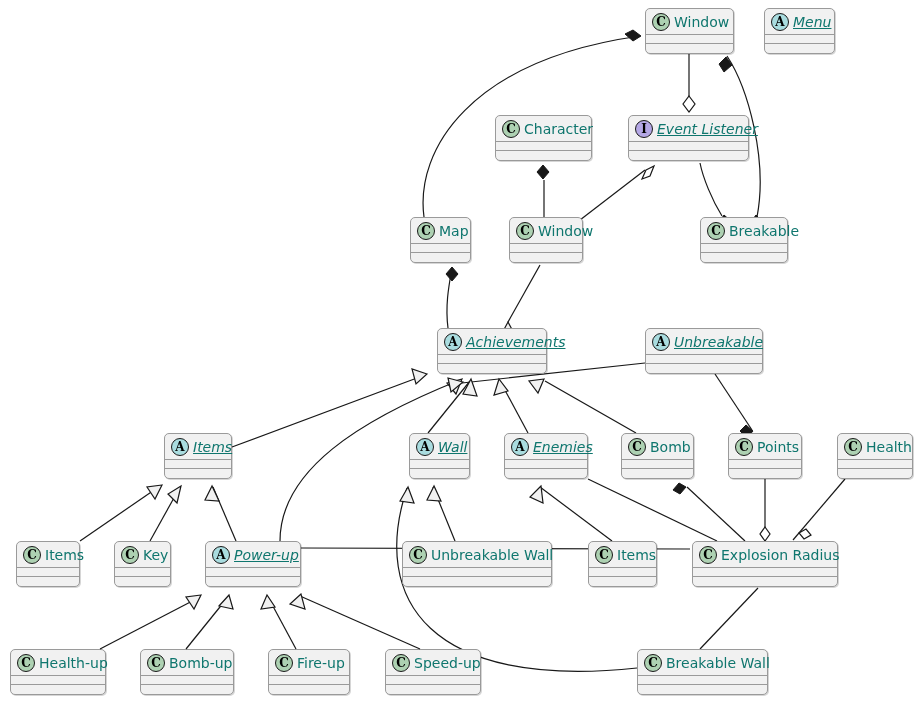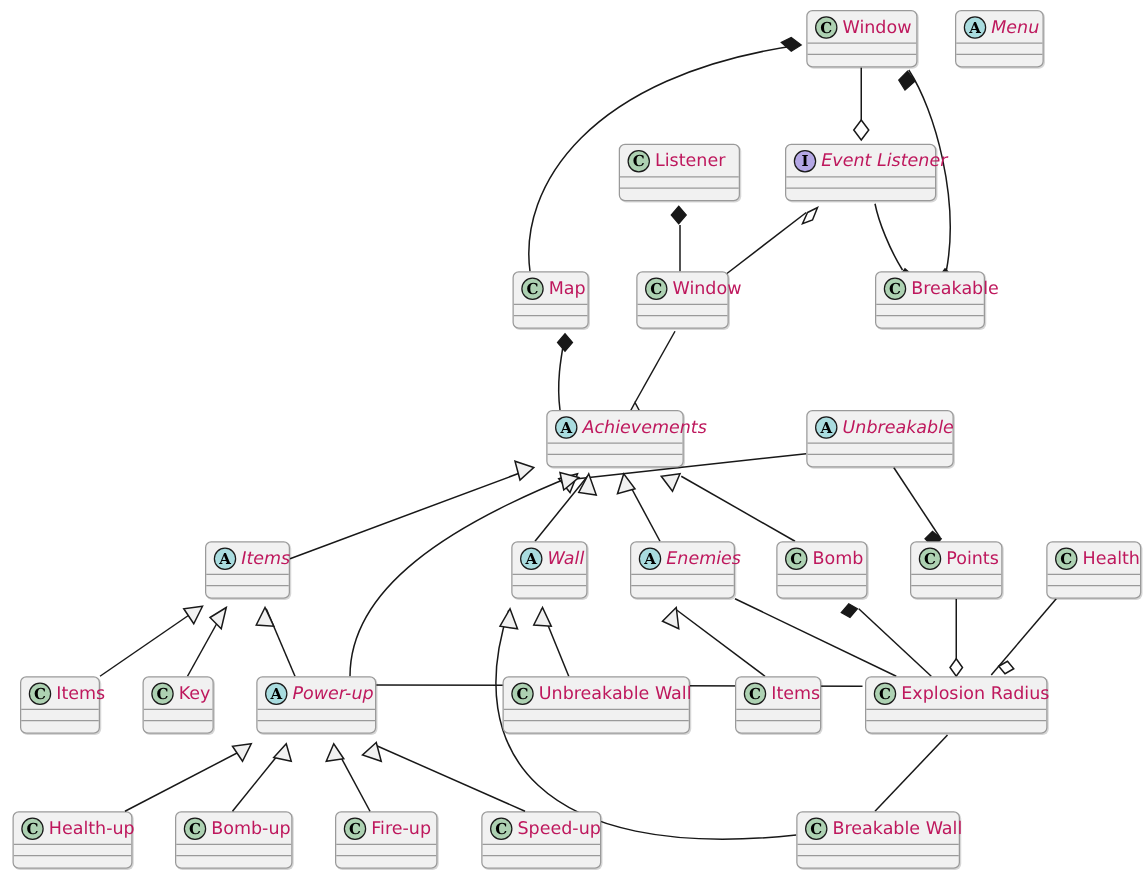--- a/index.html
+++ b/index.html
@@ -57,24 +57,24 @@
     font-size: 12px;
     line-height: 1;
     color: #000000;
     margin-right: 4px;
   }
   .badge-class  { background: #ADD1B2; }
   .badge-abstract { background: #A9DCDF; }
   .badge-interface { background: #B4A7E5; }
   .uml-name {
     font-size: 14px;
-    color: #be185d;
+    color: #0f766e;
     line-height: 1;
   }
-  .uml-name.italic { font-style: italic; }
+  .uml-name.italic { font-style: italic; text-decoration: underline; }
   .uml-sep {
     height: 1px;
     background: #9A9A9A;
   }
   .uml-compartment {
     height: 8px;
   }
   .uml-compartment.last {
     height: 9px;
   }
@@ -197,21 +197,21 @@
     </div>
     <div class="uml-sep"></div>
     <div class="uml-compartment"></div>
     <div class="uml-sep"></div>
     <div class="uml-compartment last"></div>
   </div>
 
   <div class="uml-class" style="left:495px;top:115px;width:97px;height:46px;">
     <div class="uml-header">
       <span class="stereo-badge badge-class">C</span>
-      <span class="uml-name">Listener</span>
+      <span class="uml-name">Character</span>
     </div>
     <div class="uml-sep"></div>
     <div class="uml-compartment"></div>
     <div class="uml-sep"></div>
     <div class="uml-compartment last"></div>
   </div>
 
   <div class="uml-class" style="left:628px;top:115px;width:121px;height:46px;">
     <div class="uml-header">
       <span class="stereo-badge badge-interface">I</span>

